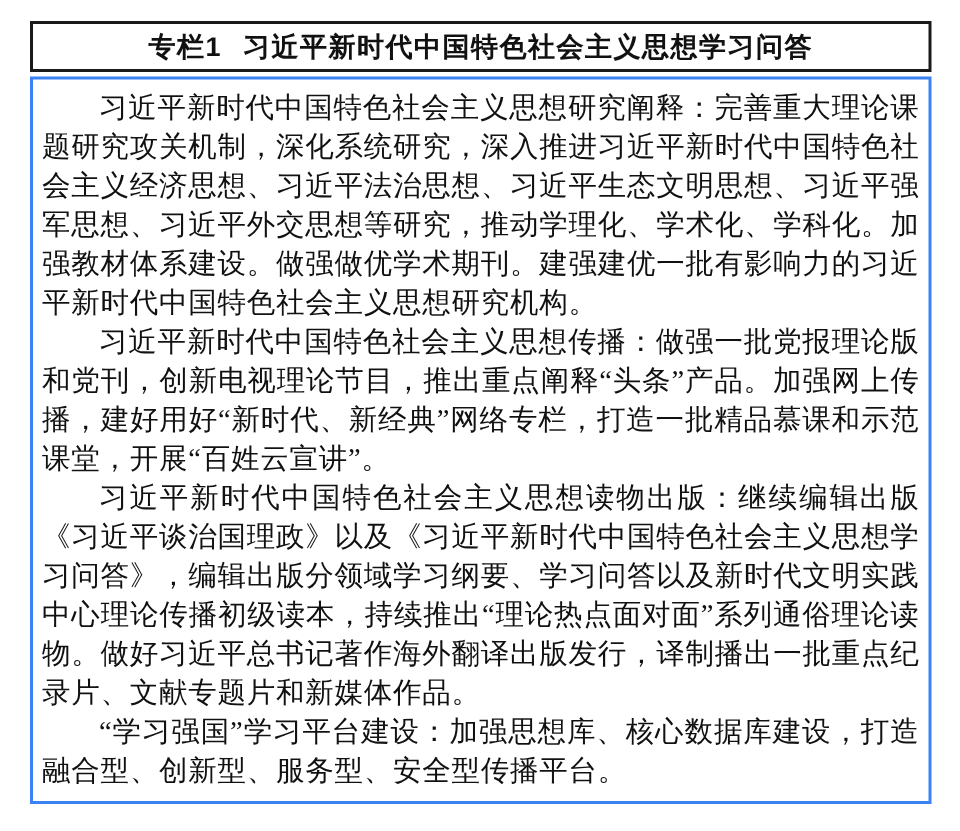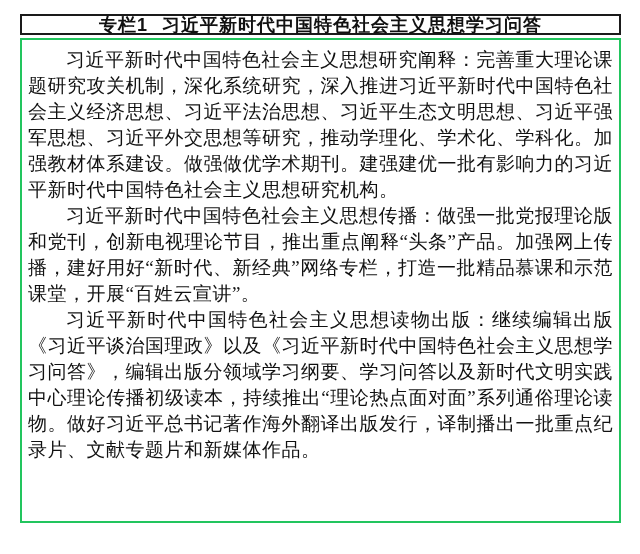--- a/index.html
+++ b/index.html
@@ -20,37 +20,37 @@
   }
   .column-box {
     position: absolute;
     left: 20px;
     top: 14px;
     width: 601px;
   }
   .title-bar {
     box-sizing: border-box;
     border: 2px solid #1a1a1a;
-    height: 21px;
+    height: 34px;
     display: flex;
     align-items: center;
     justify-content: center;
     font-family: "Liberation Sans", "DejaVu Sans", sans-serif;
     font-weight: bold;
     font-size: 18px;
     letter-spacing: 1px;
     background: #ffffff;
     white-space: nowrap;
   }
   .title-label {
     margin-right: 14px;
   }
   .body-box {
     box-sizing: border-box;
-    border: 2px solid #22c55e;
+    border: 2px solid #3b82f6;
     margin-top: 3px;
     height: 485px;
     padding: 7px 6px 6px 6px;
     background: #ffffff;
   }
   .body-box p {
     margin: 0;
     text-indent: 2em;
     font-size: 19px;
     line-height: 26px;
@@ -66,15 +66,16 @@
 <div class="page">
   <div class="column-box">
     <div class="title-bar">
       <span class="title-label">专栏1</span>
       <span class="title-text">习近平新时代中国特色社会主义思想学习问答</span>
     </div>
     <div class="body-box">
       <p>习近平新时代中国特色社会主义思想研究阐释：完善重大理论课题研究攻关机制，深化系统研究，深入推进习近平新时代中国特色社会主义经济思想、习近平法治思想、习近平生态文明思想、习近平强军思想、习近平外交思想等研究，推动学理化、学术化、学科化。加强教材体系建设。做强做优学术期刊。建强建优一批有影响力的习近平新时代中国特色社会主义思想研究机构。</p>
       <p>习近平新时代中国特色社会主义思想传播：做强一批党报理论版和党刊，创新电视理论节目，推出重点阐释“头条”产品。加强网上传播，建好用好“新时代、新经典”网络专栏，打造一批精品慕课和示范课堂，开展“百姓云宣讲”。</p>
       <p>习近平新时代中国特色社会主义思想读物出版：继续编辑出版《习近平谈治国理政》以及《习近平新时代中国特色社会主义思想学习问答》，编辑出版分领域学习纲要、学习问答以及新时代文明实践中心理论传播初级读本，持续推出“理论热点面对面”系列通俗理论读物。做好习近平总书记著作海外翻译出版发行，译制播出一批重点纪录片、文献专题片和新媒体作品。</p>
+      <p>“学习强国”学习平台建设：加强思想库、核心数据库建设，打造融合型、创新型、服务型、安全型传播平台。</p>
     </div>
   </div>
 </div>
 
 </body></html>

